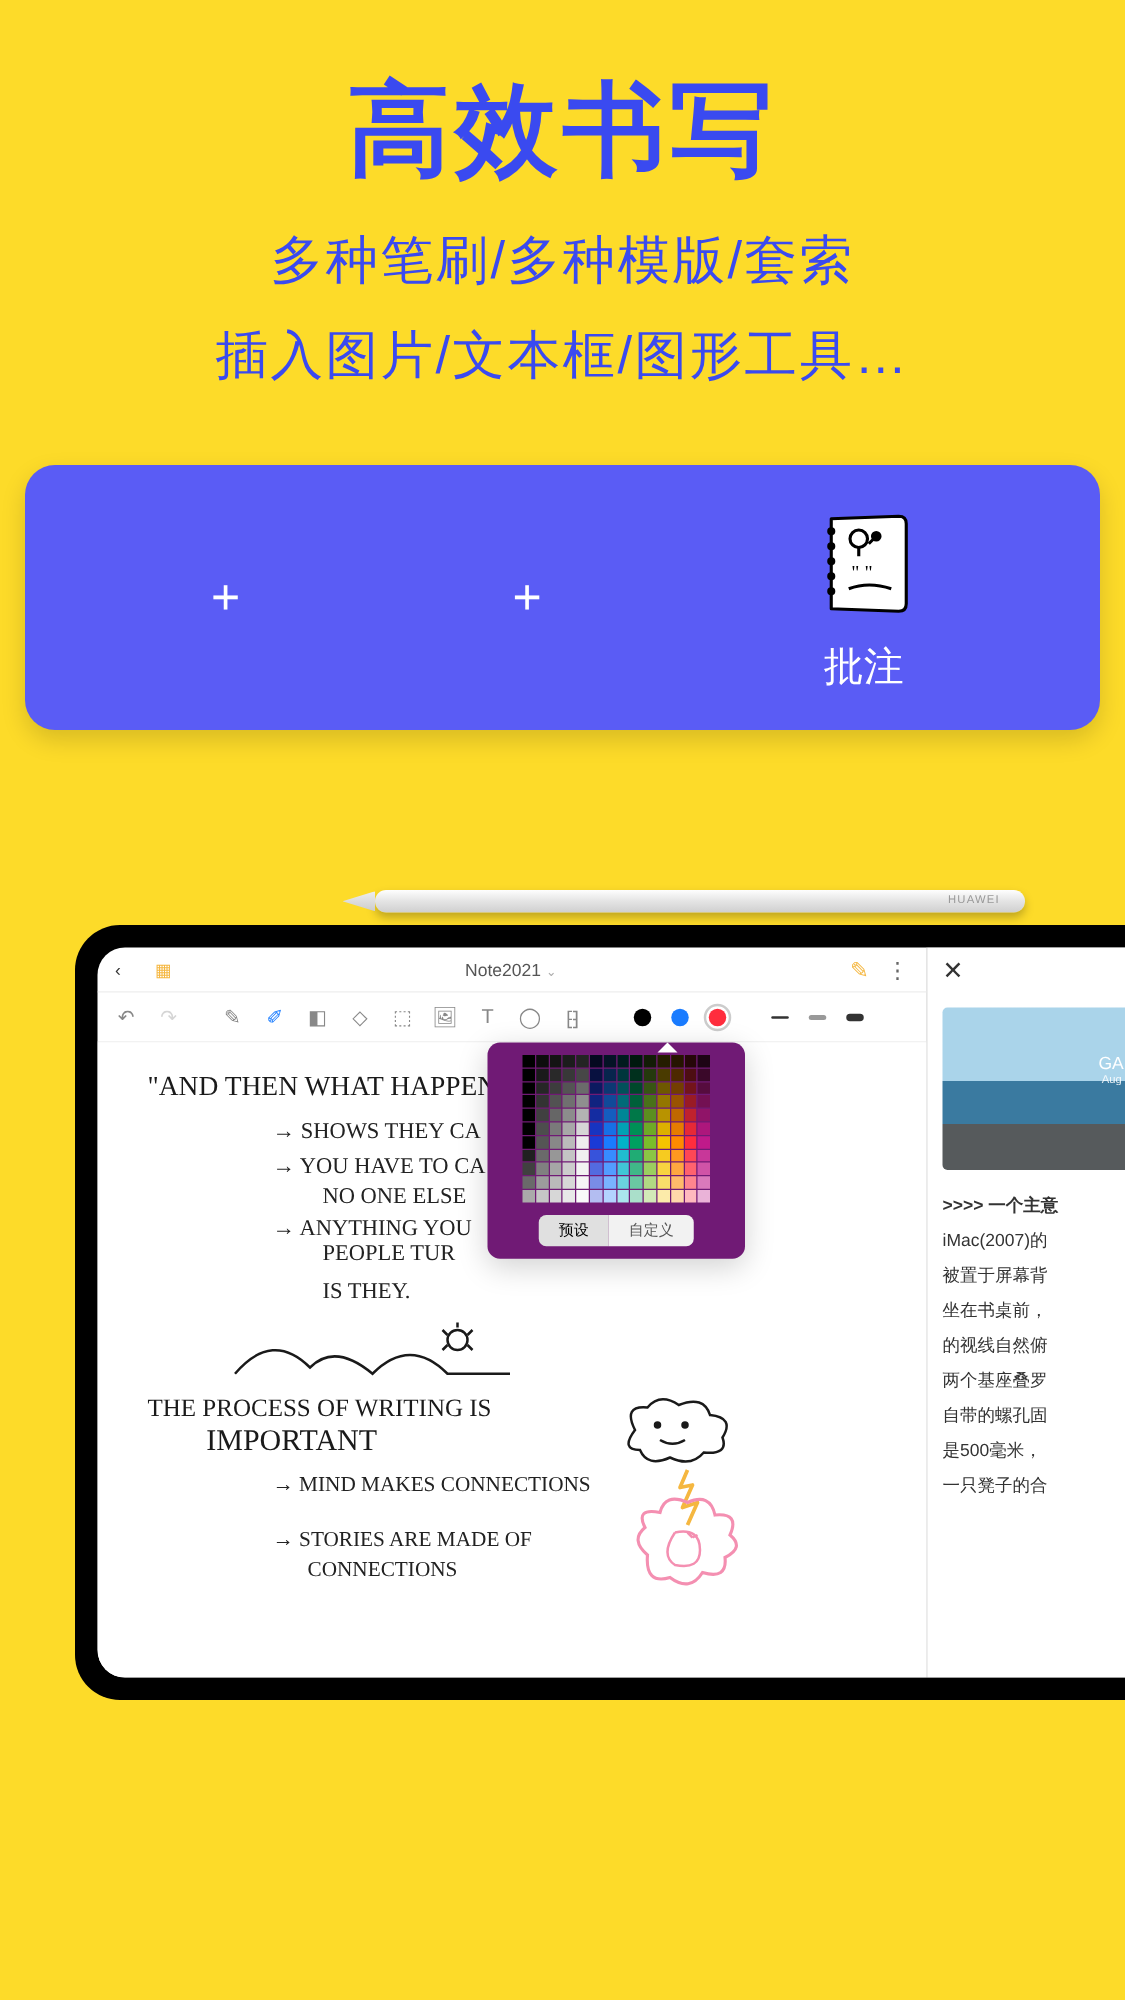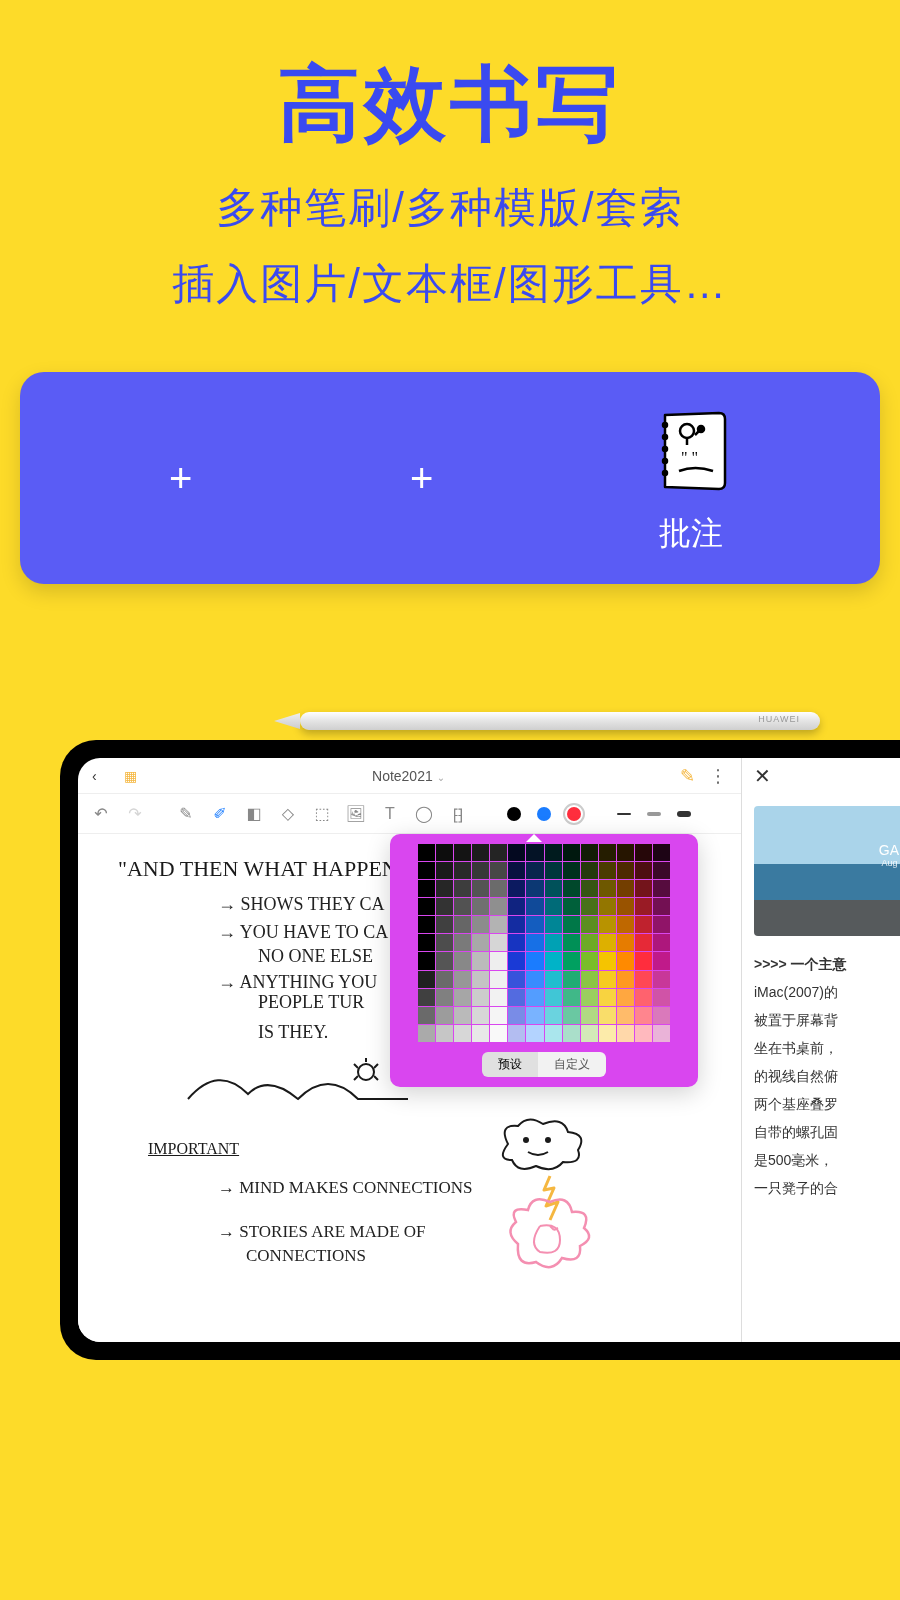--- a/index.html
+++ b/index.html
@@ -128,22 +128,22 @@
   color: #1a1a1a;
   white-space: nowrap;
 }
 .hw1 { top: 22px; left: 40px; font-size: 22px; }
 .hw-line { position: absolute; left: 140px; font-size: 18px; color: #222; font-family: "Brush Script MT",cursive; }
 
 .color-popover {
   position: absolute;
   top: 0px;
   left: 312px;
-  width: 308px;
-  background: #d946ef;
+  width: 206px;
+  background: #701a75;
   border-radius: 10px;
   box-shadow: 0 6px 24px rgba(0,0,0,.18);
   padding: 10px 28px 10px;
 }
 .color-popover::before {
   content: "";
   position: absolute;
   top: -8px; left: 136px;
   border: 8px solid transparent;
   border-bottom-color: #fff;
@@ -243,21 +243,22 @@
         <div class="handwriting hw-line" style="top:88px">→ YOU HAVE TO CA</div>
         <div class="handwriting hw-line" style="top:112px;left:180px">NO ONE ELSE</div>
         <div class="handwriting hw-line" style="top:138px">→ ANYTHING YOU</div>
         <div class="handwriting hw-line" style="top:158px;left:180px">PEOPLE TUR</div>
         <div class="handwriting hw-line" style="top:188px;left:180px">IS THEY.</div>
         <svg class="doodle" style="top:220px;left:100px" width="240" height="60">
           <path d="M10 45 Q40 10 70 40 Q90 20 120 45 Q150 15 180 45 L230 45" stroke="#1a1a1a" stroke-width="2" fill="none"></path>
           <circle cx="188" cy="18" r="8" stroke="#1a1a1a" stroke-width="2" fill="none"></circle>
           <path d="M180 14 L176 10 M196 14 L200 10 M188 8 L188 4 M180 22 L176 26 M196 22 L200 26" stroke="#1a1a1a" stroke-width="2"></path>
         </svg>
-        <div class="handwriting" style="top:306px;left:70px;font-size:16px;text-decoration:underline">IMPORTANT</div>
+        <div class="handwriting" style="top:282px;left:40px;font-size:20px">THE PROCESS OF WRITING IS</div>
+        <div class="handwriting" style="top:306px;left:87px;font-size:24px;">IMPORTANT</div>
         <div class="handwriting hw-line" style="top:344px;font-size:17px">→ MIND MAKES CONNECTIONS</div>
         <div class="handwriting hw-line" style="top:388px;font-size:17px">→ STORIES ARE MADE OF</div>
         <div class="handwriting hw-line" style="top:412px;left:168px;font-size:17px">CONNECTIONS</div>
         <svg class="doodle" style="top:280px;left:410px" width="140" height="200">
           <path d="M20 30 Q10 10 30 12 Q40 0 55 10 Q75 2 80 18 Q100 20 90 36 Q95 50 75 48 Q65 60 48 52 Q30 60 24 46 Q8 46 20 30 Z" stroke="#1a1a1a" stroke-width="2" fill="none"></path>
           <circle cx="38" cy="26" r="3" fill="#1a1a1a"></circle>
             <circle cx="60" cy="26" r="3" fill="#1a1a1a"></circle>
           <path d="M40 38 Q50 44 60 38" stroke="#1a1a1a" stroke-width="2" fill="none"></path>
           <path d="M62 62 L56 76 L66 74 L58 92 L70 88 L62 106" stroke="#f5b740" stroke-width="3" fill="none" stroke-linejoin="round"></path>
           <path d="M30 130 Q16 118 28 108 Q20 92 40 96 Q44 80 62 88 Q80 80 84 98 Q104 96 96 114 Q108 124 92 132 Q94 150 74 144 Q64 160 48 148 Q28 154 30 130 Z" stroke="#f48fb1" stroke-width="2.5" fill="none"></path>

